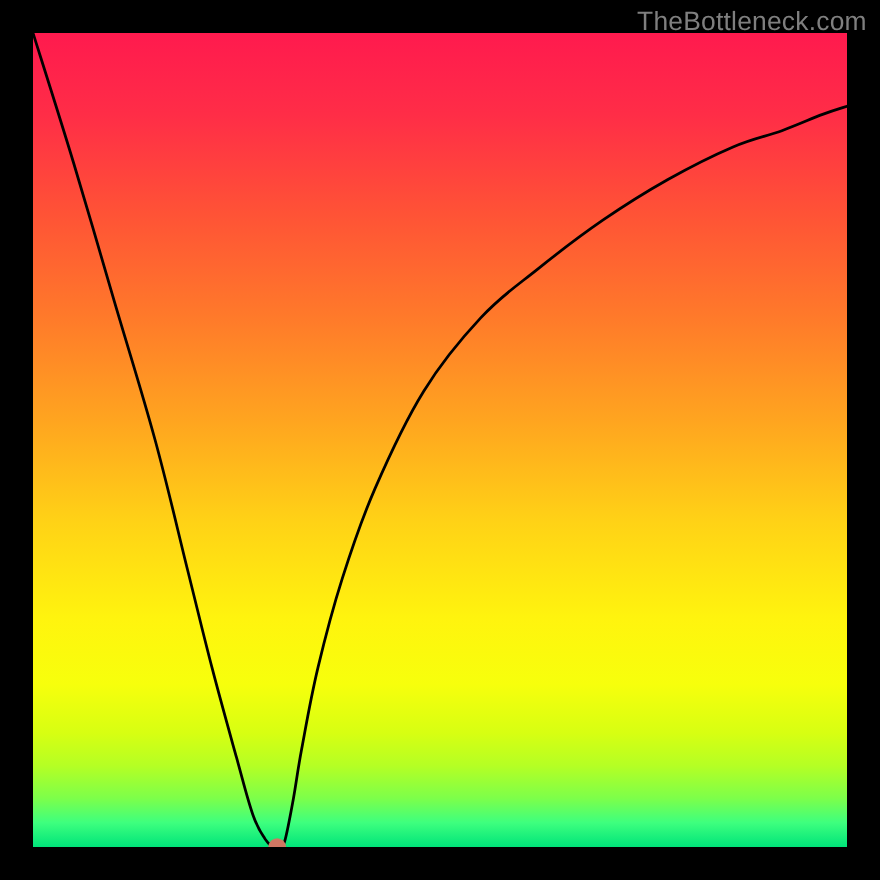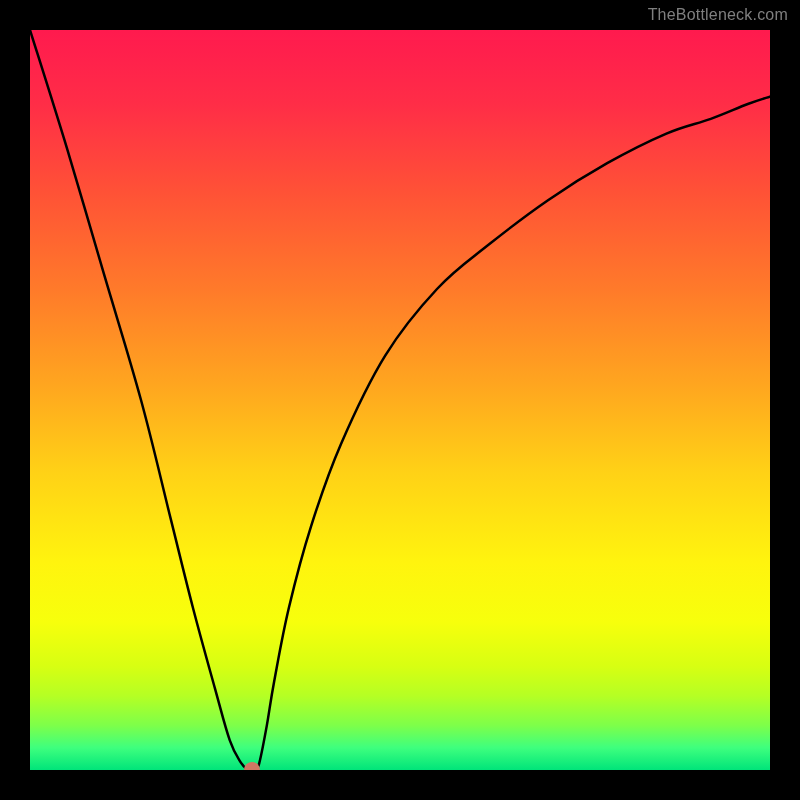--- a/index.html
+++ b/index.html
@@ -23,21 +23,21 @@
     top: 30px;
     width: 740px;
     height: 740px;
     overflow: hidden;
   }
   .watermark {
     position: absolute;
     top: 6px;
     right: 12px;
     color: #7f7f7f;
-    font-size: 16px;
+    font-size: 24px;
     font-weight: 400;
     letter-spacing: 0.2px;
     z-index: 10;
   }
   .gradient-bg {
     position: absolute;
     inset: 0;
   }
   .curve {
     position: absolute;

